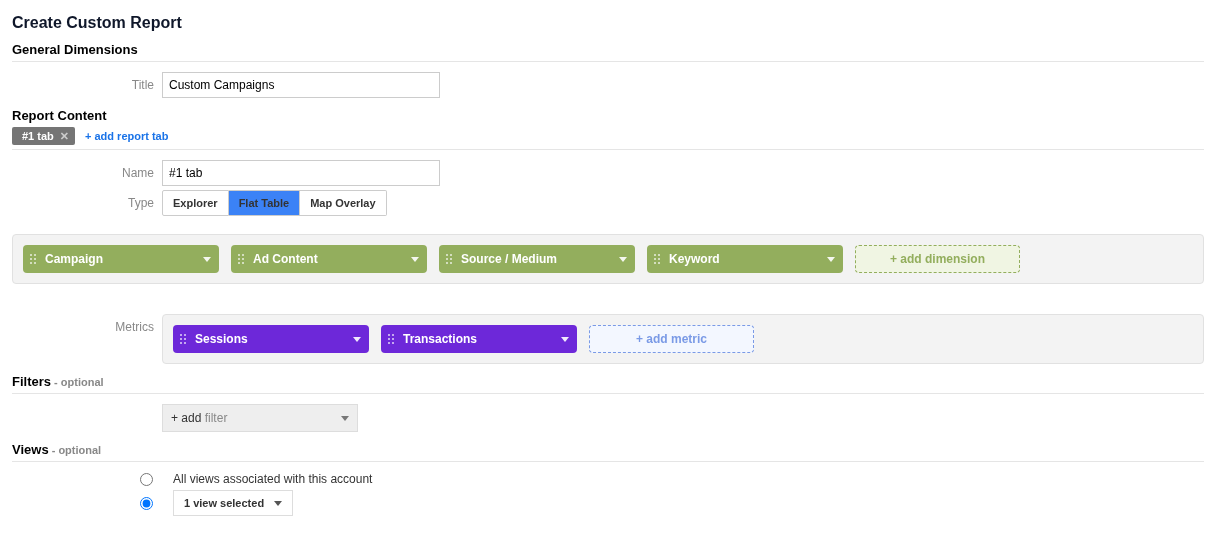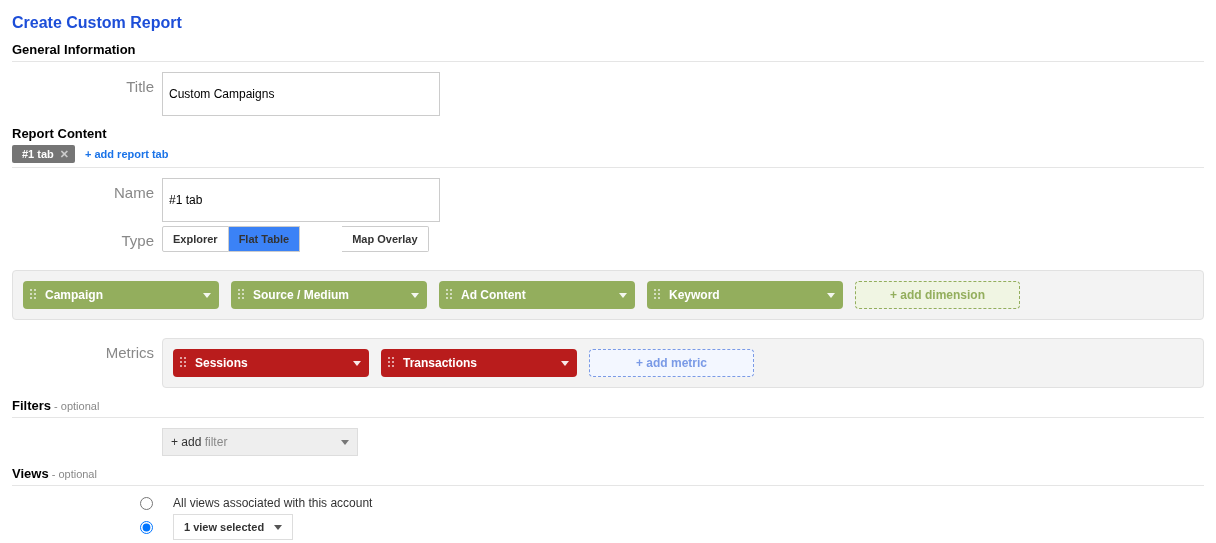--- a/index.html
+++ b/index.html
@@ -8,60 +8,60 @@
     padding: 10px 12px;
     font-family: Arial, "Helvetica Neue", Helvetica, sans-serif;
     font-size: 12px;
     color: #333;
     background: #fff;
   }
   h1.page-title {
     font-size: 16px;
     font-weight: bold;
     margin: 4px 0 0 0;
-    color: #1d4ed8;
+    color: #0f172a;
   }
   h2.section-title {
     font-size: 13px;
     font-weight: bold;
     margin: 10px 0 4px 0;
     color: #000;
   }
   .section-title .optional {
-    font-weight: normal;
+    font-weight: bold;
     font-size: 11px;
     color: #888;
   }
   .section-body {
     border-top: 1px solid #e5e5e5;
     padding-top: 6px;
   }
   .form-row {
     display: flex;
     align-items: flex-start;
     margin: 4px 0;
   }
   .form-row .label {
     width: 150px;
     text-align: right;
     color: #888;
-    font-size: 15px;
+    font-size: 12px;
     padding-right: 8px;
     padding-top: 6px;
     flex-shrink: 0;
   }
   .form-row .value {
     flex: 1;
     min-width: 0;
   }
   input.text-input {
     width: 278px;
     height: 20px;
     border: 1px solid #ccc;
-    padding: 21px 6px;
+    padding: 12px 6px;
     font-size: 12px;
   }
   
   .tabs-row {
     display: flex;
     align-items: center;
     gap: 10px;
     margin-bottom: 4px;
   }
   .tab-pill {
@@ -100,21 +100,21 @@
     padding: 6px 10px;
     cursor: pointer;
   }
   .btn-group .opt + .opt {
     border-left: none;
   }
   .btn-group .opt.active {
     background: #3b82f6;
   }
   .btn-group .opt:first-child { border-radius: 2px 0 0 2px; }
-  .btn-group .opt:last-child  { border-radius: 0 2px 2px 0; margin-left: 42px; }
+  .btn-group .opt:last-child  { border-radius: 0 2px 2px 0; }
   
   .chip-container {
     background: #f3f3f3;
     border: 1px solid #e1e1e1;
     border-radius: 4px;
     padding: 10px;
     display: flex;
     flex-wrap: wrap;
     gap: 12px;
   }
@@ -125,24 +125,24 @@
     align-items: center;
     color: #fff;
     font-size: 12px;
     font-weight: bold;
     padding: 0 8px 0 6px;
     cursor: pointer;
     width: 196px;
     justify-content: space-between;
   }
   .chip.green { background: #93ae5d; }
-  .chip.blue  { background: #b91c1c; }
+  .chip.blue  { background: #6d28d9; }
   .chip .left {
     display: inline-flex;
-    align-items: flex-start;
+    align-items: center;
     gap: 8px;
   }
   .chip .grip {
     width: 8px; height: 12px;
     display: inline-block;
     background-image: radial-gradient(rgba(255,255,255,0.85) 1px, transparent 1px);
     background-size: 4px 4px;
     opacity: 0.7;
   }
   .chip .caret {
@@ -233,21 +233,21 @@
     font-size: 12px;
     cursor: pointer;
   }
   .muted { color:#888; }
 </style>
 </head>
 <body>
 
 <h1 class="page-title">Create Custom Report</h1>
 
-<h2 class="section-title">General Information</h2>
+<h2 class="section-title">General Dimensions</h2>
 <div class="section-body">
   <div class="form-row">
     <div class="label">Title</div>
     <div class="value">
       <input class="text-input" type="text" value="Custom Campaigns" style="">
     </div>
   </div>
 </div>
 
 <h2 class="section-title">Report Content</h2>
@@ -281,43 +281,43 @@
           <div class="chip green">
             <span class="left">
               <span class="grip"></span>
               <span>Campaign</span>
             </span>
             <span class="caret"></span>
           </div>
           <div class="chip green">
             <span class="left">
               <span class="grip"></span>
+              <span>Ad Content</span>
+            </span>
+            <span class="caret"></span>
+          </div>
+          <div class="chip green">
+            <span class="left">
+              <span class="grip"></span>
               <span>Source / Medium</span>
-            </span>
-            <span class="caret"></span>
-          </div>
-          <div class="chip green">
-            <span class="left">
-              <span class="grip"></span>
-              <span>Ad Content</span>
             </span>
             <span class="caret"></span>
           </div>
           <div class="chip green">
             <span class="left">
               <span class="grip"></span>
               <span>Keyword</span>
             </span>
             <span class="caret"></span>
           </div>
           <div class="add-chip green">+ add dimension</div>
         </div>
     </div>
   </div>
-  <div class="form-row" style="margin-top:18px;">
+  <div class="form-row" style="margin-top:30px;">
     <div class="label">Metrics</div>
     <div class="value">
       <div class="chip-container" id="metrics-container">
           <div class="chip blue">
             <span class="left">
               <span class="grip"></span>
               <span>Sessions</span>
             </span>
             <span class="caret"></span>
           </div>

